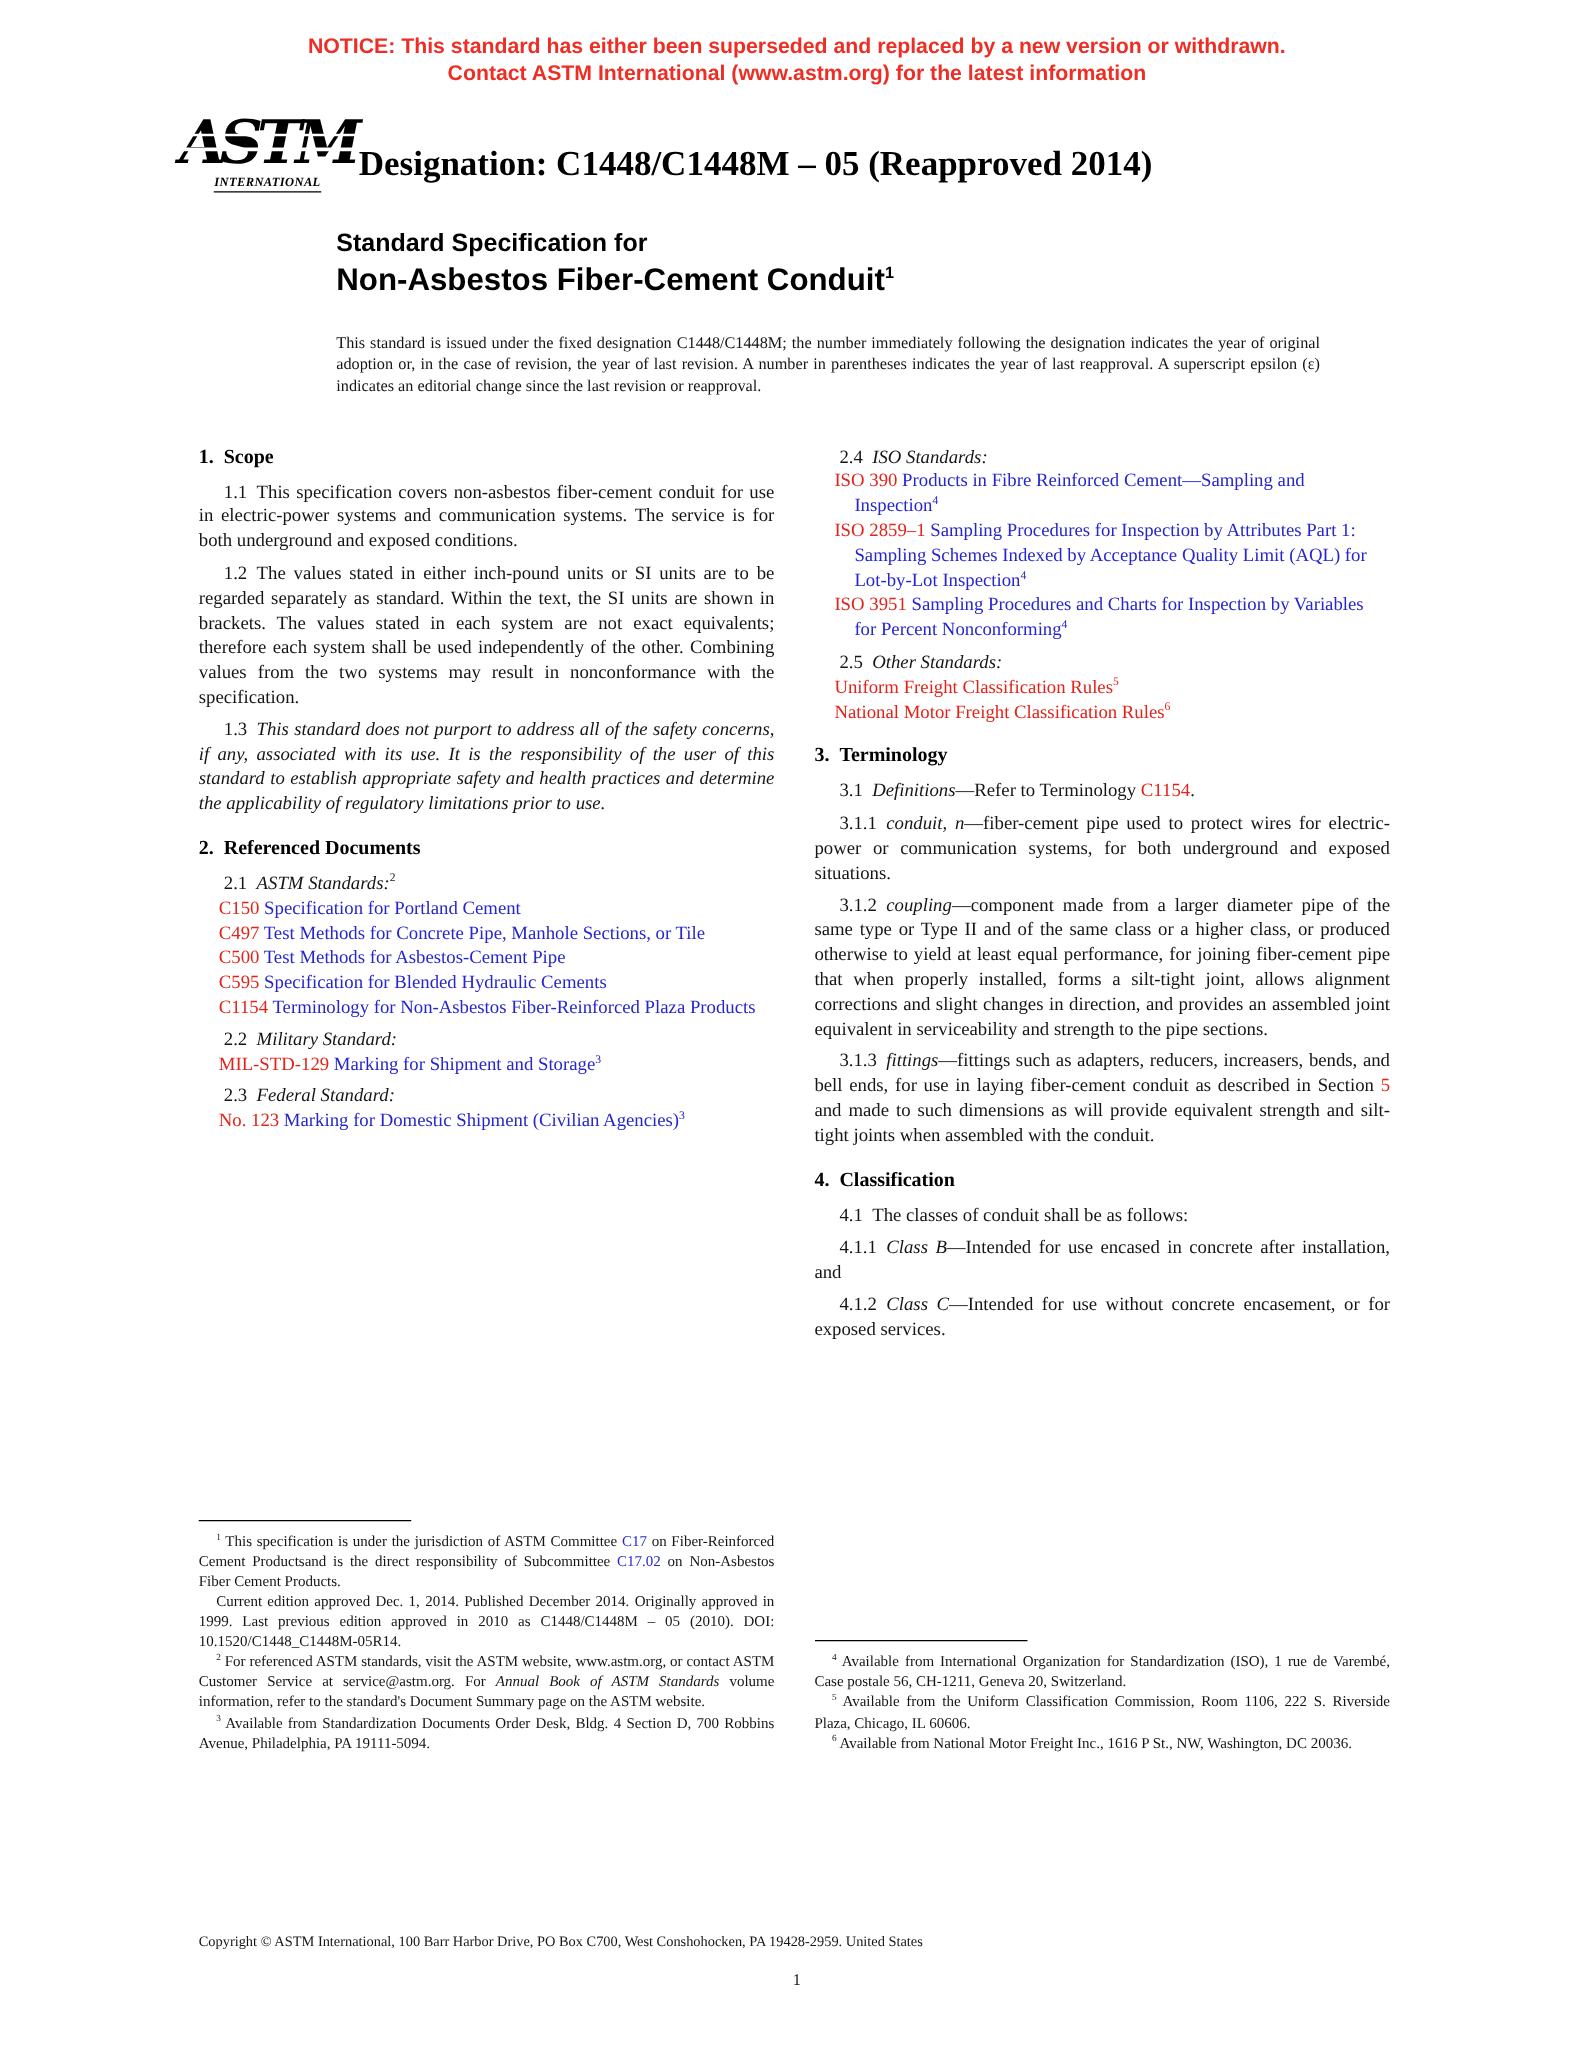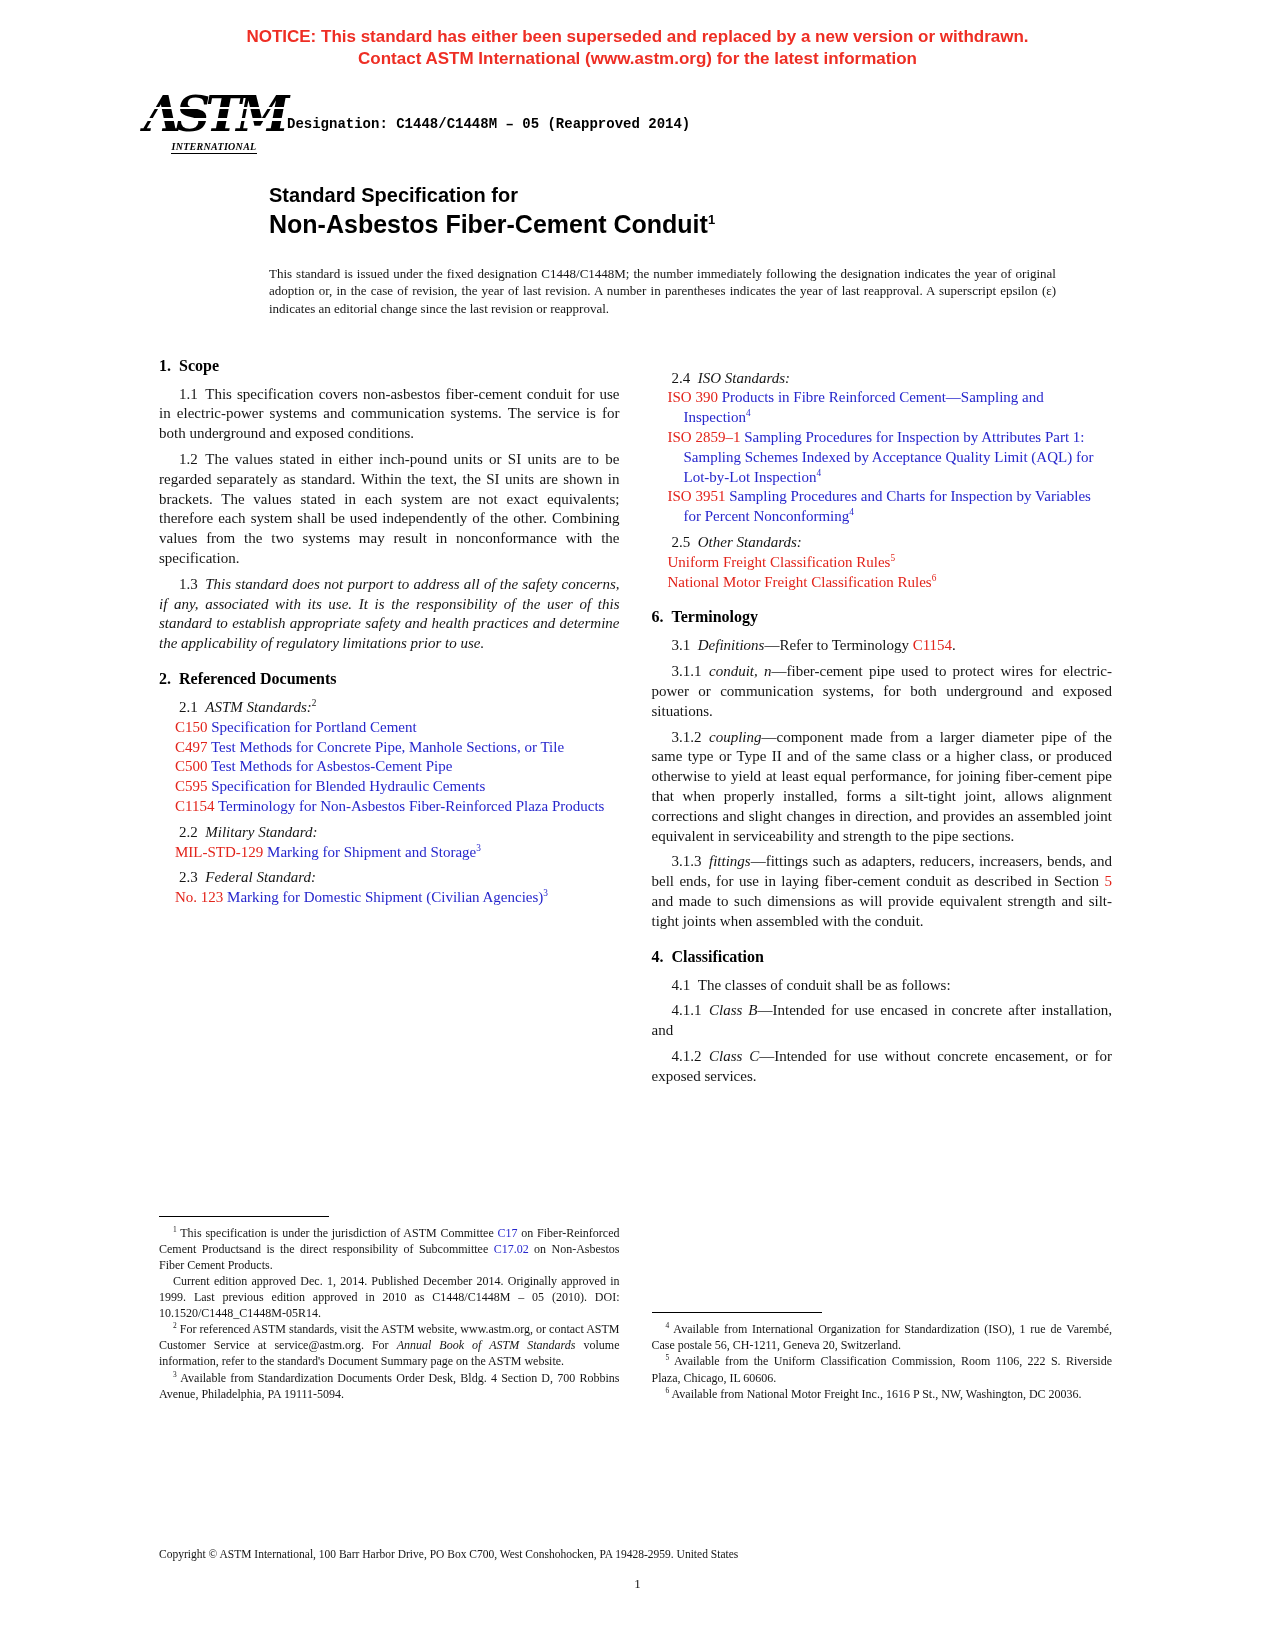--- a/index.html
+++ b/index.html
@@ -58,23 +58,23 @@
     font-weight: bold;
     font-style: italic;
     font-size: 10px;
     letter-spacing: 0.3px;
     color: #000;
     border-bottom: 1.5px solid #000;
     padding-bottom: 1px;
   }
   .designation {
     padding-top: 26px;
-    font-family: Liberation Mono, monospace;
-    font-weight: bold;
-    font-size: 14px;
+    font-family: Liberation Serif, serif;
+    font-weight: bold;
+    font-size: 28px;
     color: #000;
   }
 
   
   .title-block { padding: 30px 150px 0 200px; }
   .title-kicker {
     font-family: "Liberation Sans", sans-serif;
     font-weight: bold;
     font-size: 20px;
     line-height: 1.15;
@@ -213,29 +213,29 @@
       <div class="footnotes">
         <div class="fn-rule"></div>
         <p class="fn"><span class="rt-sup">1</span><span class="rt-n"> This specification is under the jurisdiction of ASTM Committee </span><span class="rt-b">C17</span><span class="rt-n"> on Fiber-Reinforced Cement Productsand is the direct responsibility of Subcommittee </span><span class="rt-b">C17.02</span><span class="rt-n"> on Non-Asbestos Fiber Cement Products.</span></p>
         <p class="fn"><span class="rt-n">Current edition approved Dec. 1, 2014. Published December 2014. Originally approved in 1999. Last previous edition approved in 2010 as C1448/C1448M – 05 (2010). DOI: 10.1520/C1448_C1448M-05R14.</span></p>
         <p class="fn"><span class="rt-sup">2</span><span class="rt-n"> For referenced ASTM standards, visit the ASTM website, www.astm.org, or contact ASTM Customer Service at service@astm.org. For </span><span class="rt-i">Annual Book of ASTM Standards</span><span class="rt-n"> volume information, refer to the standard's Document Summary page on the ASTM website.</span></p>
         <p class="fn"><span class="rt-sup">3</span><span class="rt-n"> Available from Standardization Documents Order Desk, Bldg. 4 Section D, 700 Robbins Avenue, Philadelphia, PA 19111-5094.</span></p>
       </div>
     </div>
 
     <div class="col col-right">
-      <p class="body" style="margin-top:12px"><span class="rt-n">2.4 </span><span class="rt-i">ISO Standards:</span></p>
+      <p class="body" style="margin-top:0"><span class="rt-n">2.4 </span><span class="rt-i">ISO Standards:</span></p>
       <p class="ref"><span class="rt-r">ISO 390 </span><span class="rt-b">Products in Fibre Reinforced Cement—Sampling and Inspection</span><span class="rt-supb">4</span></p>
       <p class="ref"><span class="rt-r">ISO 2859–1 </span><span class="rt-b">Sampling Procedures for Inspection by Attributes Part 1: Sampling Schemes Indexed by Acceptance Quality Limit (AQL) for Lot-by-Lot Inspection</span><span class="rt-supb">4</span></p>
       <p class="ref"><span class="rt-r">ISO 3951 </span><span class="rt-b">Sampling Procedures and Charts for Inspection by Variables for Percent Nonconforming</span><span class="rt-supb">4</span></p>
       <p class="body"><span class="rt-n">2.5 </span><span class="rt-i">Other Standards:</span></p>
       <p class="ref"><span class="rt-r">Uniform Freight Classification Rules</span><span class="rt-supr">5</span></p>
       <p class="ref"><span class="rt-r">National Motor Freight Classification Rules</span><span class="rt-supr">6</span></p>
 
-      <h2 class="sec">6. Terminology</h2>
+      <h2 class="sec">3. Terminology</h2>
       <p class="body"><span class="rt-n">3.1 </span><span class="rt-i">Definitions</span><span class="rt-n">—Refer to Terminology </span><span class="rt-r">C1154</span><span class="rt-n">.</span></p>
       <p class="body"><span class="rt-n">3.1.1 </span><span class="rt-i">conduit, n</span><span class="rt-n">—fiber-cement pipe used to protect wires for electric-power or communication systems, for both underground and exposed situations.</span></p>
       <p class="body"><span class="rt-n">3.1.2 </span><span class="rt-i">coupling</span><span class="rt-n">—component made from a larger diameter pipe of the same type or Type II and of the same class or a higher class, or produced otherwise to yield at least equal performance, for joining fiber-cement pipe that when properly installed, forms a silt-tight joint, allows alignment corrections and slight changes in direction, and provides an assembled joint equivalent in serviceability and strength to the pipe sections.</span></p>
       <p class="body"><span class="rt-n">3.1.3 </span><span class="rt-i">fittings</span><span class="rt-n">—fittings such as adapters, reducers, increasers, bends, and bell ends, for use in laying fiber-cement conduit as described in Section </span><span class="rt-r">5</span><span class="rt-n"> and made to such dimensions as will provide equivalent strength and silt-tight joints when assembled with the conduit.</span></p>
 
       <h2 class="sec">4. Classification</h2>
       <p class="body"><span class="rt-n">4.1 The classes of conduit shall be as follows:</span></p>
       <p class="body"><span class="rt-n">4.1.1 </span><span class="rt-i">Class B</span><span class="rt-n">—Intended for use encased in concrete after installation, and</span></p>
       <p class="body"><span class="rt-n">4.1.2 </span><span class="rt-i">Class C</span><span class="rt-n">—Intended for use without concrete encasement, or for exposed services.</span></p>
 

